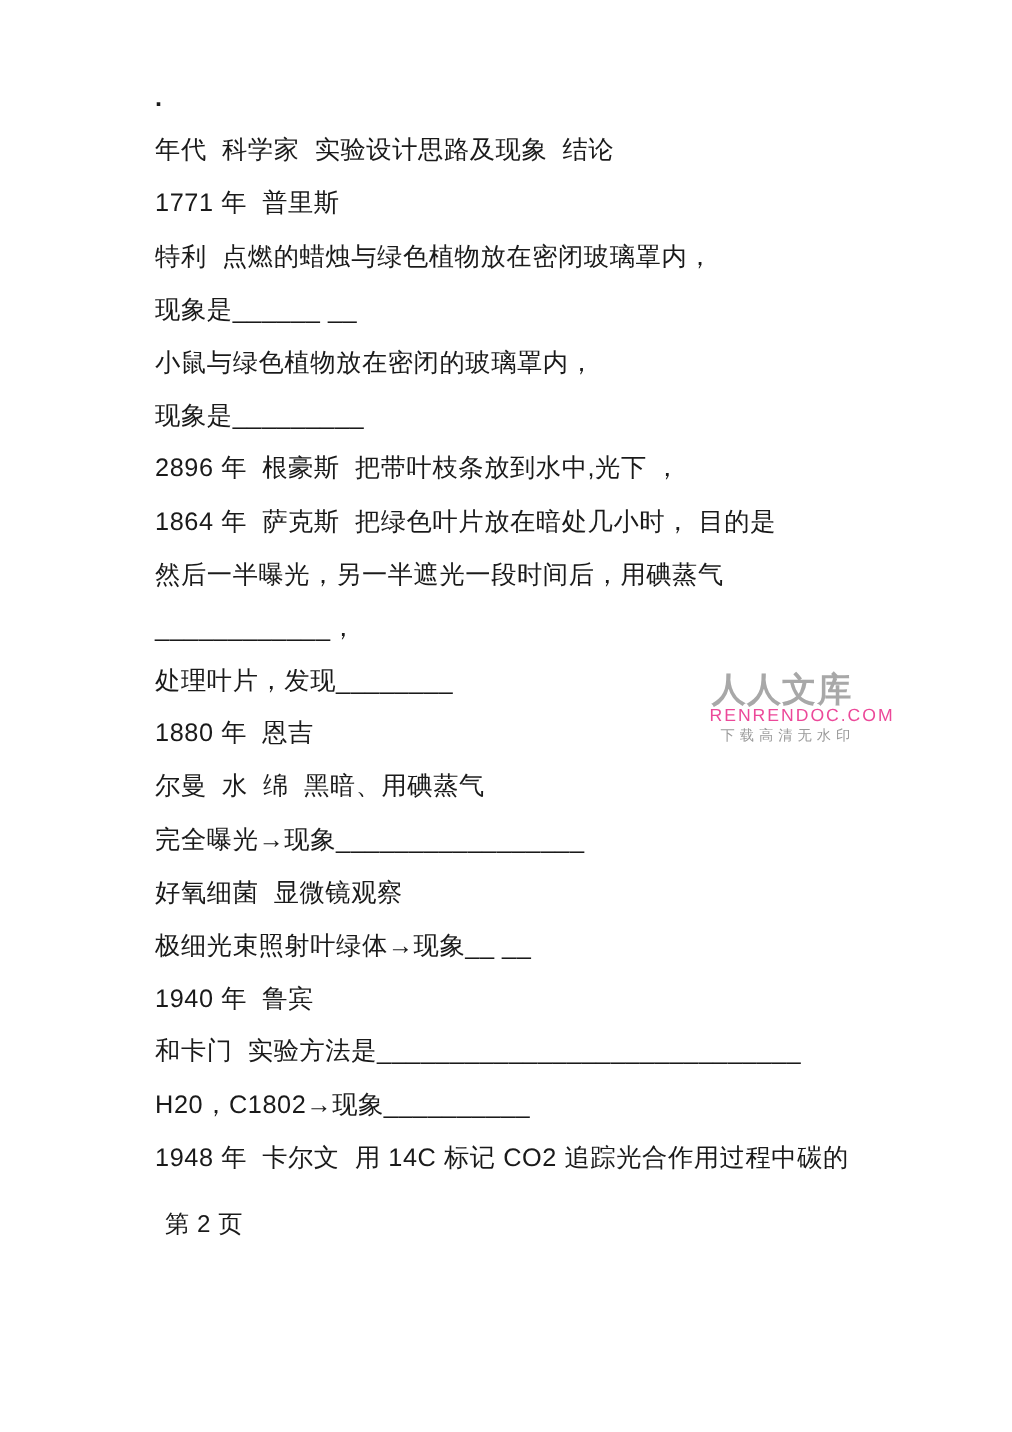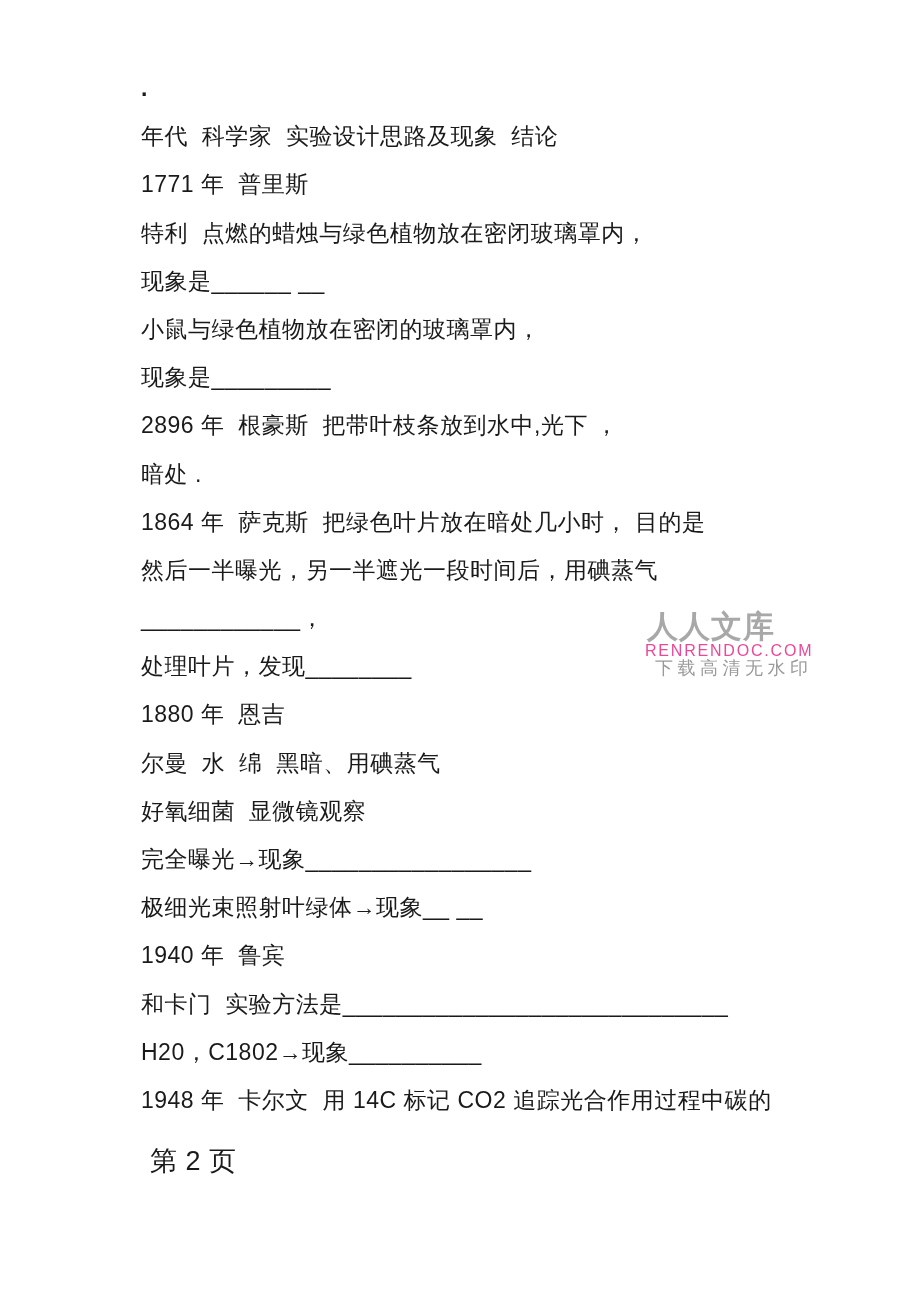--- a/index.html
+++ b/index.html
@@ -22,21 +22,21 @@
     height: 48.2px;
     line-height: 48.2px;
     font-size: 23px;
     white-space: pre;
     letter-spacing: 0.5px;
   }
   .dot-line { font-weight: bold; }
   .footer-line {
     margin-top: 13px;
     padding-left: 9px;
-    font-size: 27px;
+    font-size: 22px;
   }
   .watermark {
     position: absolute;
     left: 645px;
     top: 610px;
     width: 132px;
     z-index: 1;
     text-align: center;
     user-select: none;
   }
@@ -51,21 +51,21 @@
   }
   .wm-domain {
     font-size: 16px;
     color: #ec4899;
     letter-spacing: 1.8px;
     line-height: 14px;
     margin-top: 1px;
     white-space: nowrap;
   }
   .wm-tagline {
-    font-size: 18px;
+    font-size: 13px;
     color: #9a9a9a;
     letter-spacing: 4.5px;
     line-height: 15px;
     margin-top: 3px;
     white-space: nowrap;
     margin-left: 10px;
   }
 </style>
 </head>
 <body>
@@ -82,29 +82,28 @@
     <div class="line dot-line">.</div>
 
     <div>
         <div class="line">年代  科学家  实验设计思路及现象  结论</div>
         <div class="line">1771 年  普里斯</div>
         <div class="line">特利  点燃的蜡烛与绿色植物放在密闭玻璃罩内，</div>
         <div class="line">现象是______ __</div>
         <div class="line">小鼠与绿色植物放在密闭的玻璃罩内，</div>
         <div class="line">现象是_________</div>
         <div class="line">2896 年  根豪斯  把带叶枝条放到水中,光下 ，</div>
-        <div class="line">暗处 .</div>
         <div class="line">1864 年  萨克斯  把绿色叶片放在暗处几小时， 目的是</div>
         <div class="line">然后一半曝光，另一半遮光一段时间后，用碘蒸气</div>
         <div class="line">____________，</div>
         <div class="line">处理叶片，发现________</div>
         <div class="line">1880 年  恩吉</div>
         <div class="line">尔曼  水  绵  黑暗、用碘蒸气</div>
+        <div class="line">完全曝光→现象_________________</div>
         <div class="line">好氧细菌  显微镜观察</div>
-        <div class="line">完全曝光→现象_________________</div>
         <div class="line">极细光束照射叶绿体→现象__ __</div>
         <div class="line">1940 年  鲁宾</div>
         <div class="line">和卡门  实验方法是_____________________________</div>
         <div class="line">H20，C1802→现象__________</div>
         <div class="line">1948 年  卡尔文  用 14C 标记 CO2 追踪光合作用过程中碳的</div>
       </div>
 
     <div class="line footer-line">第 2 页</div>
   </div>
 

